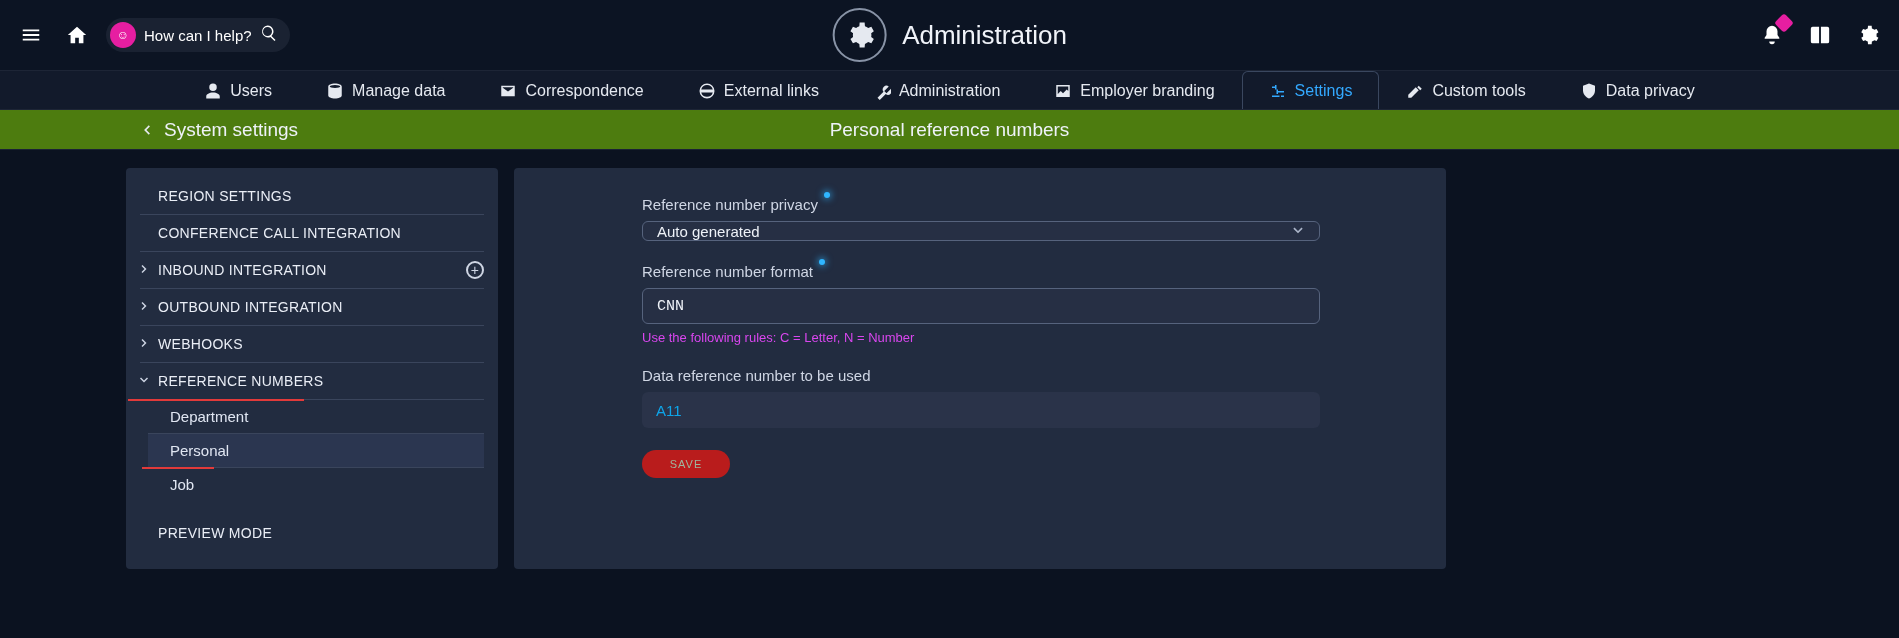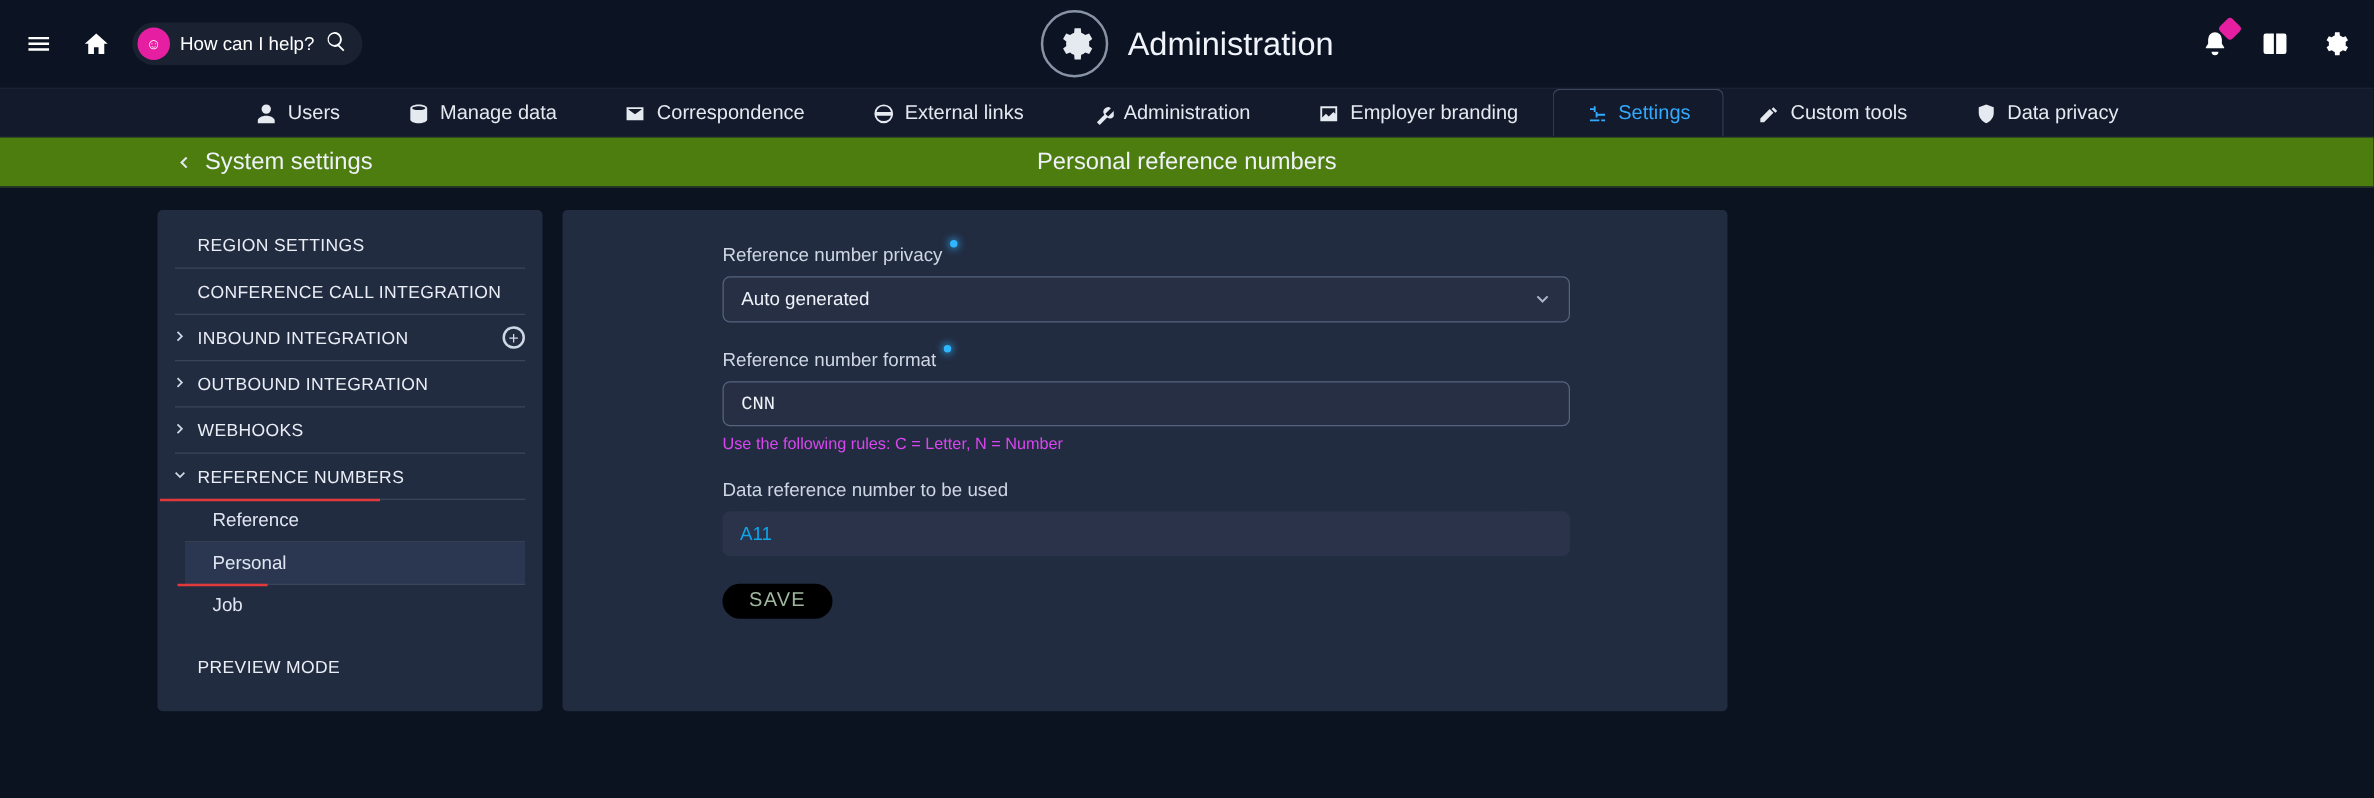--- a/index.html
+++ b/index.html
@@ -31,42 +31,42 @@
   .tab.active svg { fill: #33a9ff; }
 
   
   .subheader { height: 40px; background: #4d7c0f; display: flex; align-items: center; position: relative; padding: 0 20px; border-bottom: 1px solid #1a2234; }
   .subheader .back { position: absolute; left: 140px; display: flex; align-items: center; gap: 10px; font-size: 19px; color: #eef2f8; cursor: pointer; }
   .subheader .back svg { width: 14px; height: 14px; fill: #e5e9f0; }
   .subheader .title { position: absolute; left: 50%; transform: translateX(-50%); font-size: 19px; color: #eef2f8; }
 
   
   .content { display: flex; padding: 18px 0 0 126px; gap: 16px; }
-  .sidepanel { width: 308px; background: #222c40; border-radius: 4px; padding: 10px 0 18px; }
+  .sidepanel { width: 372px; background: #222c40; border-radius: 4px; padding: 10px 0 18px; }
   .sp-item { position: relative; padding: 10px 18px; font-size: 14px; letter-spacing: .3px; color: #eaeef6; border-bottom: 1px solid #3a455c; margin: 0 14px; cursor: pointer; text-transform: uppercase; }
   .sp-item.noborder { border-bottom: none; }
   .sp-item .chev { position: absolute; left: -2px; top: 50%; transform: translateY(-50%); }
   .sp-item .chev svg { width: 12px; height: 12px; fill: #cfd6e4; }
   .sp-item .plus { position: absolute; right: 0; top: 50%; transform: translateY(-50%); width: 18px; height: 18px; border: 2px solid #cfd6e4; border-radius: 50%; display: inline-flex; align-items: center; justify-content: center; font-size: 14px; line-height: 1; color: #cfd6e4; }
   .sp-item.withchev { padding-left: 18px; }
   .sp-item .underline { position: absolute; left: -12px; bottom: -2px; height: 2px; background: #e23a3a; }
   .sp-sub { padding: 8px 18px 8px 22px; font-size: 15px; color: #e0e6f2; border-bottom: 1px solid #3a455c; margin: 0 14px 0 22px; cursor: pointer; text-transform: none; position: relative; }
   .sp-sub.selected { background: #2b3650; }
   .sp-sub .underline { position: absolute; left: -6px; bottom: -2px; height: 2px; background: #e23a3a; }
 
   .mainpanel { width: 932px; background: #222c40; border-radius: 4px; padding: 28px 0 30px 0; }
   .form-group { margin: 0 0 22px 0; padding: 0 40px 0 128px; }
   .form-label { font-size: 15px; color: #cfd6e4; display: inline-flex; align-items: flex-start; gap: 6px; margin-bottom: 8px; }
   .form-label .dot { width: 6px; height: 6px; background: #2fb6ff; border-radius: 50%; position: relative; top: -4px; box-shadow: 0 0 6px 2px rgba(47,182,255,.5); }
-  .select { width: 678px; height: 37px; border: 1px solid #56637d; border-radius: 6px; background: #262f44; display: flex; align-items: center; justify-content: space-between; padding: 0 14px; color: #eef2f8; font-size: 15px; cursor: pointer; }
+  .select { width: 678px; height: 20px; border: 1px solid #56637d; border-radius: 6px; background: #262f44; display: flex; align-items: center; justify-content: space-between; padding: 0 14px; color: #eef2f8; font-size: 15px; cursor: pointer; }
   .select svg { width: 14px; height: 14px; fill: #aab4c8; }
   .text-input { width: 678px; height: 36px; border: 1px solid #56637d; border-radius: 6px; background: #262f44; padding: 0 14px; color: #eef2f8; font-size: 15px; outline: none; font-family: Liberation Mono, monospace; }
   .readonly { width: 678px; height: 36px; border-radius: 6px; background: #2a3349; padding: 0 14px; display: flex; align-items: center; color: #0ea5e9; font-size: 15px; }
   .hint { font-size: 13px; color: #d946ef; margin-top: 6px; }
-  .save-btn { margin-left: 128px; width: 88px; height: 28px; background: #000000; color: #9fb79f; border: none; border-radius: 14px; font-size: 16px; letter-spacing: 1px; cursor: default; text-transform: uppercase; }
+  .save-btn { margin-left: 128px; width: 88px; height: 28px; background: #b91c1c; color: #9fb79f; border: none; border-radius: 14px; font-size: 11px; letter-spacing: 1px; cursor: default; text-transform: uppercase; }
 </style>
 </head>
 <body>
 
 <div class="topbar">
   <div class="left">
     <div class="icon-btn">
       <svg viewBox="0 0 24 24">
           <path d="M3 6h18v2H3zM3 11h18v2H3zM3 16h18v2H3z"></path>
         </svg>
@@ -208,21 +208,21 @@
       <span>WEBHOOKS</span>
     </div>
     <div class="sp-item withchev" style="position:relative;">
       <span class="chev"><svg viewBox="0 0 24 24">
             <path d="M4 9l8 8 8-8-2-2-6 6-6-6z"></path>
           </svg></span>
       <span>REFERENCE NUMBERS</span>
       <span class="underline" style="width:176px;"></span>
     </div>
     <div class="sp-sub">
-      <span>Reference</span>
+      <span>Department</span>
     </div>
     <div class="sp-sub selected" style="position:relative;">
       <span>Personal</span>
       <span class="underline" style="width:72px;"></span>
     </div>
     <div class="sp-sub" style="border-bottom:none;">
       <span>Job</span>
     </div>
     <div style="height:14px;"></div>
     <div class="sp-item noborder">

